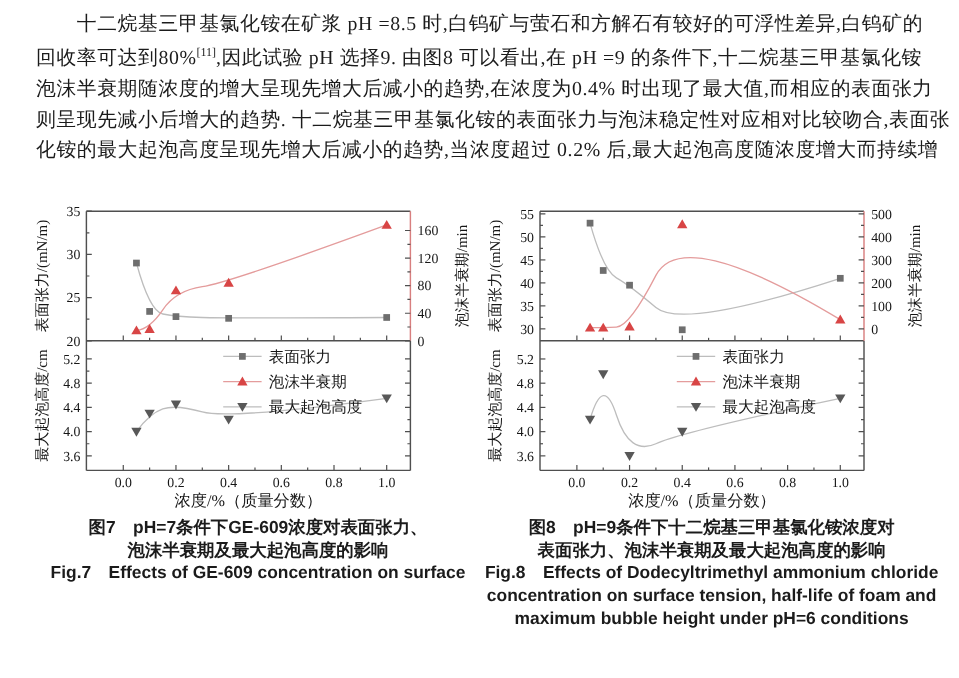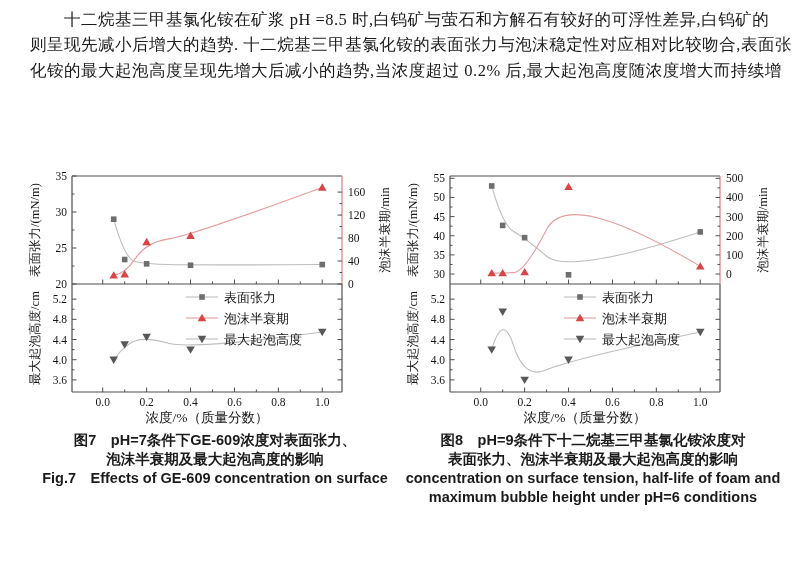--- a/index.html
+++ b/index.html
@@ -17,20 +17,22 @@
   .cap span{display:block;white-space:nowrap;}
   .cap-zh{font-family:"Liberation Sans","DejaVu Sans",sans-serif;font-weight:bold;font-size:14.5px;line-height:19px;}
   .cap-en{font-family:Liberation Sans, sans-serif;font-weight:bold;font-size:14.5px;line-height:19px;}
 </style>
 </head>
 <body>
 
 <div class="page">
   <div class="para">
     <span class="pline first">十二烷基三甲基氯化铵在矿浆 pH =8.5 时,白钨矿与萤石和方解石有较好的可浮性差异,白钨矿的</span>
+    <span class="pline"><span>回收率可达到80%</span><sup>[11]</sup><span>,因此试验 pH 选择9. 由图8 可以看出,在 pH =9 的条件下,十二烷基三甲基氯化铵</span></span>
+    <span class="pline">泡沫半衰期随浓度的增大呈现先增大后减小的趋势,在浓度为0.4% 时出现了最大值,而相应的表面张力</span>
     <span class="pline">则呈现先减小后增大的趋势. 十二烷基三甲基氯化铵的表面张力与泡沫稳定性对应相对比较吻合,表面张</span>
     <span class="pline">化铵的最大起泡高度呈现先增大后减小的趋势,当浓度超过 0.2% 后,最大起泡高度随浓度增大而持续增</span>
   </div>
 
   <div class="figs">
     <figure>
       <svg class="chart" width="378" height="258" viewBox="0 0 378 258">
           <g>
             <path d="M87.70731707317074 49.2 Q98.6829268292683 89.52000000000001 109.65853658536585 91.68 Q120.63414634146342 93.84 142.58536585365854 94.56 Q164.53658536585368 95.27999999999999 296.2439024390244 94.56" fill="none" stroke="#bdbdbd" stroke-width="1.1"></path>
             <rect x="84.90731707317074" y="46.400000000000006" width="5.6" height="5.6" fill="#6e6e6e"></rect>
@@ -313,18 +315,19 @@
             <g>
               <line x1="160" y1="169" x2="192" y2="169" stroke="#bdbdbd" stroke-width="1.1"></line>
               <path d="M176 173.2 L180.3 165.8 L171.7 165.8 Z" fill="#585858"></path>
               <text x="198" y="173.5" font-size="13">最大起泡高度</text>
             </g>
           </g>
         </svg>
       <figcaption class="cap">
         <span class="cap-zh">图8　pH=9条件下十二烷基三甲基氯化铵浓度对</span>
         <span class="cap-zh">表面张力、泡沫半衰期及最大起泡高度的影响</span>
+        <span class="cap-en">Fig.8　Effects of Dodecyltrimethyl ammonium chloride</span>
         <span class="cap-en">concentration on surface tension, half-life of foam and</span>
         <span class="cap-en">maximum bubble height under pH=6 conditions</span>
       </figcaption>
     </figure>
   </div>
 </div>
 
 </body></html>

